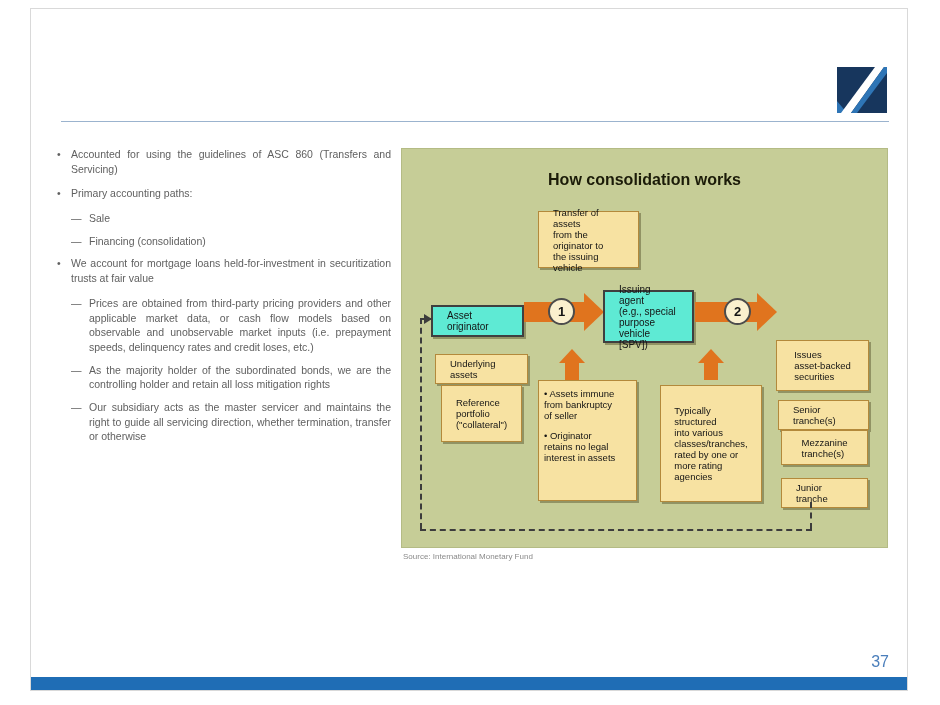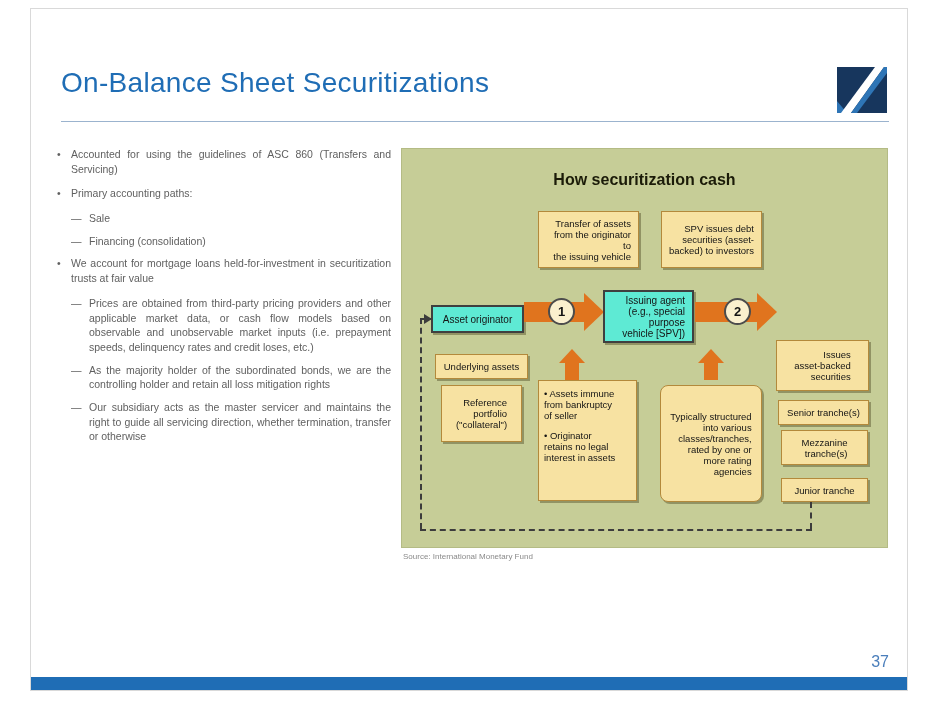--- a/index.html
+++ b/index.html
@@ -36,21 +36,21 @@
     position:absolute;left:370px;top:139px;width:487px;height:400px;
     background:#C6CD97;border:1px solid #b4bb85;box-sizing:border-box;
     color:#141414;
   }
   .dg-title{
     position:absolute;top:22px;left:0;right:0;text-align:center;
     font-weight:bold;font-size:16px;color:#1b1b08;
   }
   .box{
     position:absolute;box-sizing:border-box;display:flex;align-items:center;
-    justify-content:center;text-align:right;white-space:pre-line;padding:7px;
+    justify-content:center;text-align:left;white-space:pre-line;padding:14px;
   }
   .tan{
     background:#F7E2A2;border:1px solid #B3893B;font-size:9.5px;
     box-shadow:2px 2px 0 rgba(80,78,38,0.45);
   }
   .blue{
     background:#5eead4;border:2px solid #3F3F3F;font-size:10px;
     box-shadow:2px 2px 0 rgba(80,78,38,0.45);
   }
   #b-transfer{left:136px;top:62px;width:101px;height:57px;}
@@ -58,21 +58,21 @@
   #b-originator{left:29px;top:156px;width:93px;height:28px;}
   #b-agent{left:201px;top:141px;width:91px;height:53px;}
   #b-capital{left:377px;top:146px;width:90px;height:39px;}
   #b-underlying{left:33px;top:205px;width:93px;height:25px;}
   #b-reference{left:39px;top:236px;width:81px;height:57px;}
   #b-immune{
     left:136px;top:231px;width:99px;height:121px;
     flex-direction:column;align-items:flex-start;justify-content:flex-start;
     text-align:left;padding:7px 5px;gap:9px;
   }
-  #b-typically{left:258px;top:236px;width:102px;height:117px;border-radius:8px;}
+  #b-typically{left:258px;top:236px;width:102px;height:117px;}
   #b-issues{left:374px;top:191px;width:93px;height:51px;}
   #b-senior{left:376px;top:251px;width:91px;height:25px;}
   #b-mezz{left:379px;top:281px;width:87px;height:35px;}
   #b-junior{left:379px;top:329px;width:87px;height:24px;}
   
   .arrow-body{position:absolute;background:#E0741E;}
   .arrow-head-right{
     position:absolute;width:0;height:0;
     border-top:19px solid transparent;border-bottom:19px solid transparent;
     border-left:20px solid #E0741E;
@@ -118,21 +118,20 @@
   }
   .bottom-bar{
     position:absolute;left:0;top:668px;width:100%;height:13px;background:#1F6DB5;
   }
 </style>
 </head>
 <body>
 
 <div class="slide">
 
-  <div class="page-title">On-Balance Sheet Securitizations</div>
   <div class="title-rule"></div>
 
   <div class="logo">
     <svg width="50" height="46" viewBox="0 0 50 46" xmlns="http://www.w3.org/2000/svg">
       <rect x="0" y="0" width="50" height="46" fill="#17365D"></rect>
       <polygon points="0,46 10,46 0,34" fill="#2E75B6"></polygon>
       <polygon points="4,46 38,0 47,0 14,46" fill="#ffffff"></polygon>
       <polygon points="14,46 47,0 50,0 50,6 20,46" fill="#2E75B6"></polygon>
     </svg>
   </div>
@@ -168,28 +167,25 @@
         <span class="t">As the majority holder of the subordinated bonds, we are the controlling holder and retain all loss mitigation rights</span>
       </li>
       <li class="l2">
         <span class="m">—</span>
         <span class="t">Our subsidiary acts as the master servicer and maintains the right to guide all servicing direction, whether termination, transfer or otherwise</span>
       </li>
     </ul>
   </div>
 
   <div class="diagram">
-    <div class="dg-title">How securitization cash</div>
+    <div class="dg-title">How consolidation works</div>
 
     <div id="b-transfer" class="box tan">Transfer of assets
 from the originator to
 the issuing vehicle</div>
-    <div id="b-spv" class="box tan">SPV issues debt
-securities (asset-
-backed) to investors</div>
 
     <div id="b-originator" class="box blue">Asset originator</div>
 
     <div id="a1-body" class="arrow-body"></div>
     <div id="a1-head" class="arrow-head-right"></div>
     <div id="c1" class="step-circle">1</div>
 
     <div id="b-agent" class="box blue">Issuing agent
 (e.g., special purpose
 vehicle [SPV])</div>

